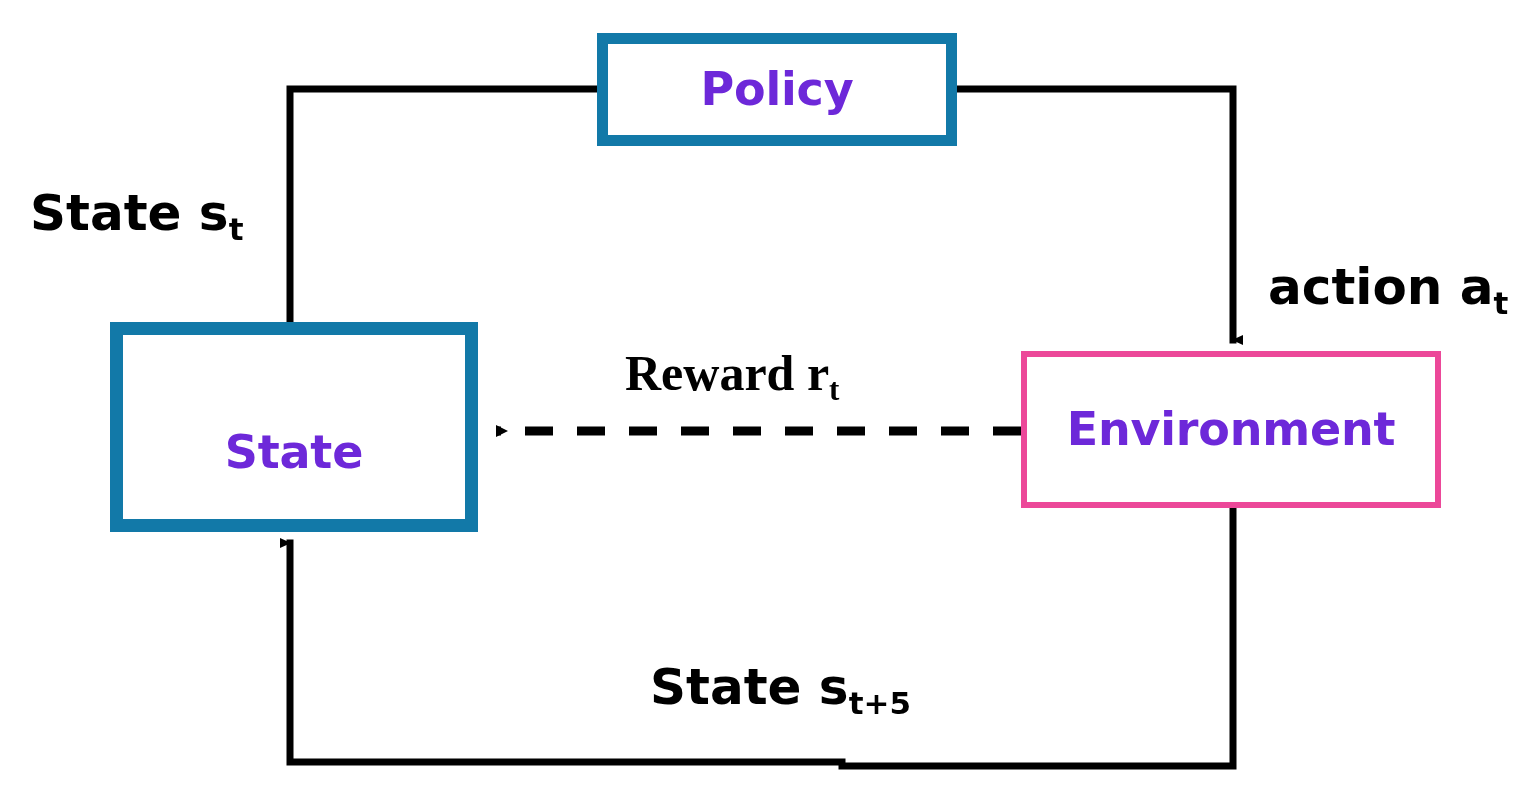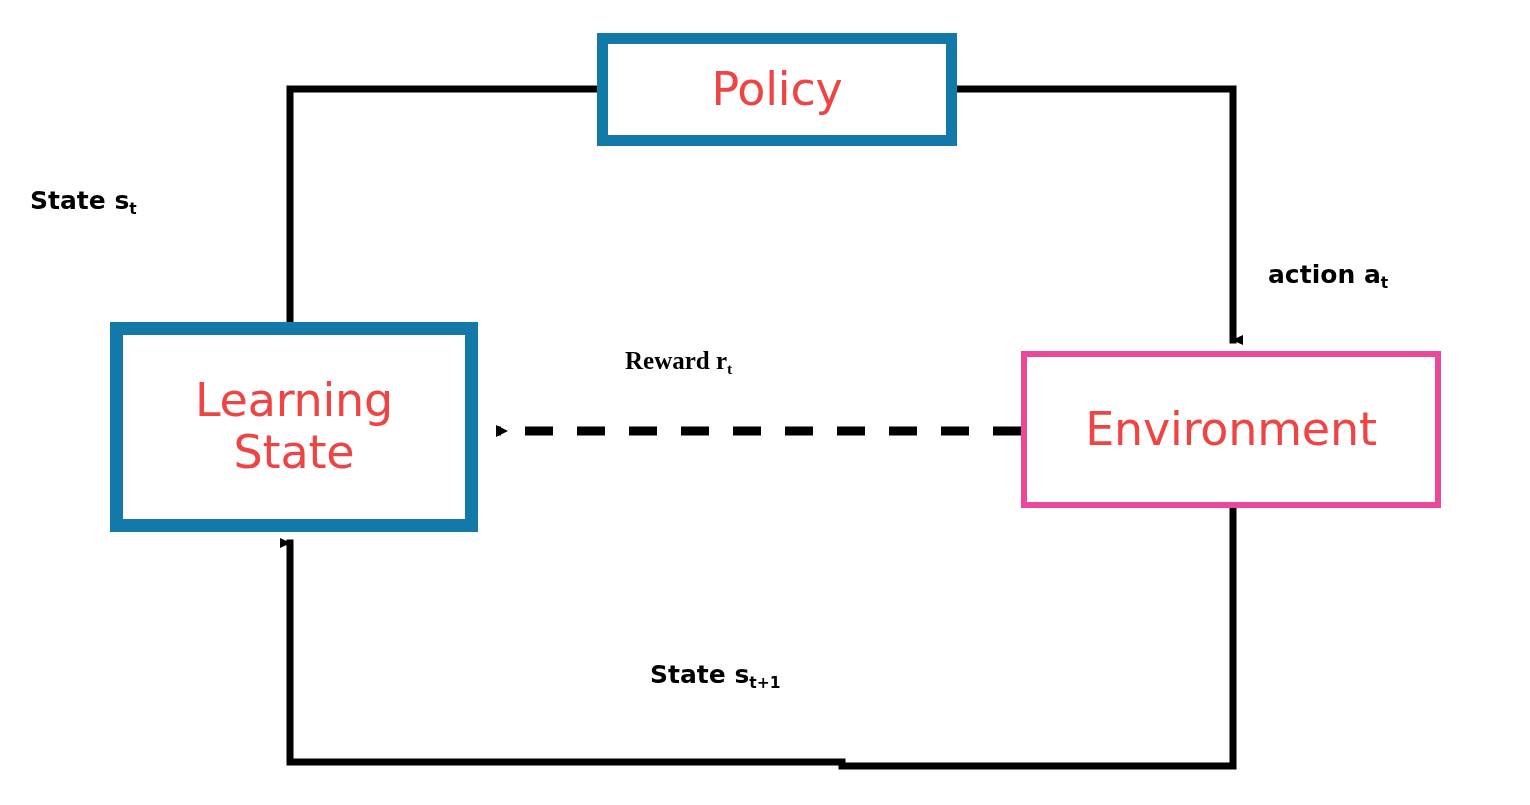--- a/index.html
+++ b/index.html
@@ -18,22 +18,22 @@
 
   
   .node {
     position: absolute;
     box-sizing: border-box;
     background: #ffffff;
     display: flex;
     align-items: center;
     justify-content: center;
     text-align: center;
-    color: #ef4444;
-    font-weight: 400;
+    color: #6d28d9;
+    font-weight: 700;
     line-height: 1.12;
     letter-spacing: -0.2px;
   }
 
   #node-policy {
     left: 597px;
     top: 33px;
     width: 360px;
     height: 113px;
     border: 11px solid #1279a8;
@@ -56,21 +56,21 @@
     height: 157px;
     border: 6px solid #ec4899;
     font-size: 46px;
   }
 
   
   .edge-label {
     position: absolute;
     color: #000000;
     font-weight: bold;
-    font-size: 25px;
+    font-size: 50px;
     white-space: nowrap;
     line-height: 1;
   }
   .edge-label sub {
     font-size: 0.62em;
     vertical-align: baseline;
     position: relative;
     bottom: -0.32em;
     font-weight: bold;
   }
@@ -125,30 +125,30 @@
       <path d="M842,762 L290,762 L290,543" fill="none" stroke="#000000" stroke-width="7" stroke-linecap="square" stroke-linejoin="miter" marker-end="url(#arrow-up)"></path>
     </g>
   </svg>
 
   <div class="node" id="node-policy">
     <span>Policy</span>
   </div>
 
   <div class="node" id="node-learning-system">
     <span>
-      <span>Learning</span><br>
+      <br>
       <span>State</span>
     </span>
   </div>
 
   <div class="node" id="node-environment">
     <span>Environment</span>
   </div>
 
   <div class="edge-label" id="label-state-t"><span>State s</span><sub>t</sub></div>
 
   <div class="edge-label" id="label-action-t"><span>action a</span><sub>t</sub></div>
 
   <div class="edge-label" id="label-reward-t"><span>Reward r</span><sub>t</sub></div>
 
-  <div class="edge-label" id="label-state-t1"><span>State s</span><sub>t+1</sub></div>
+  <div class="edge-label" id="label-state-t1"><span>State s</span><sub>t+5</sub></div>
 
 </div>
 
 </body></html>

